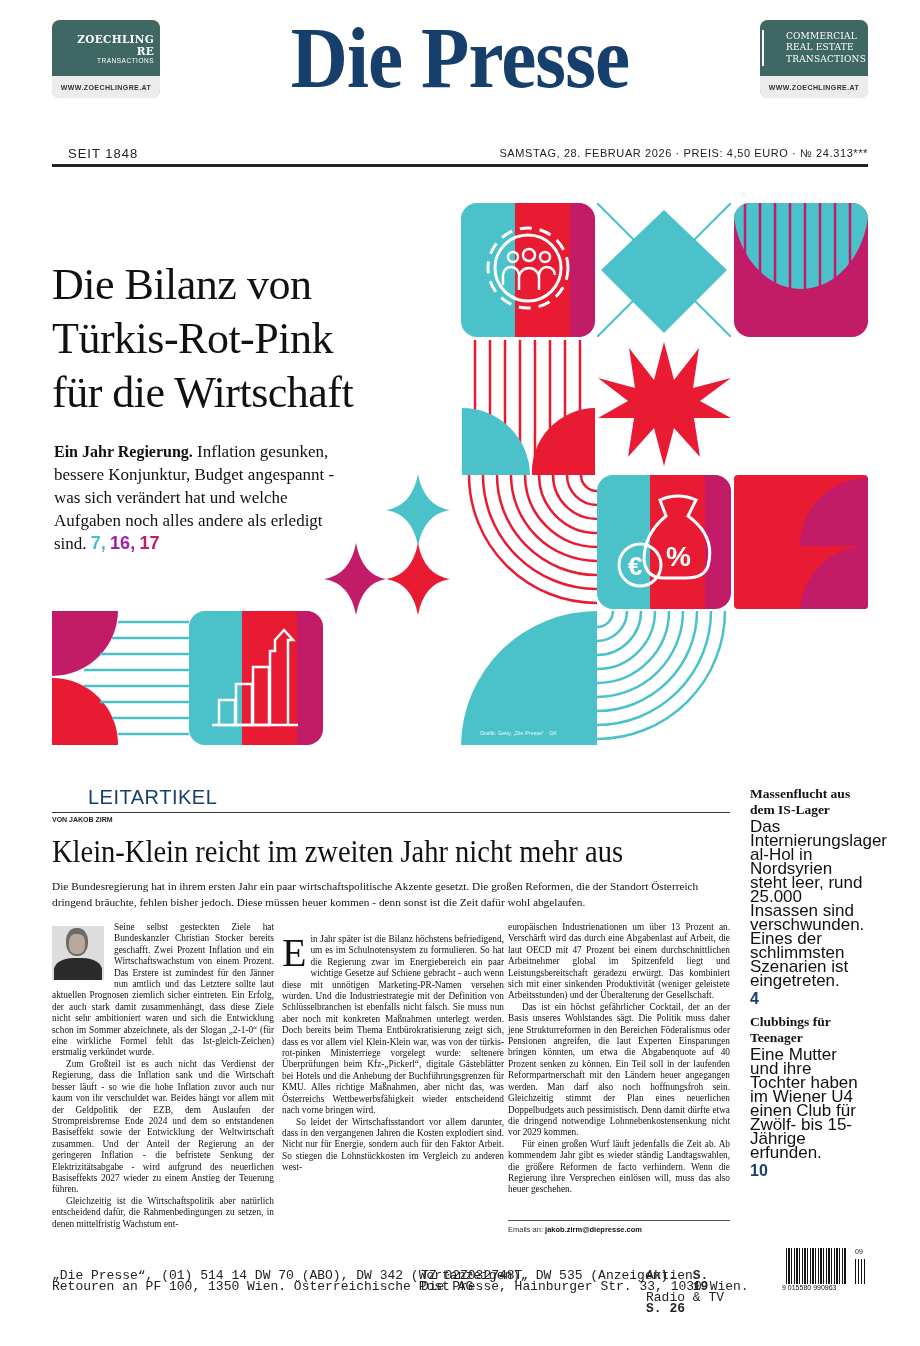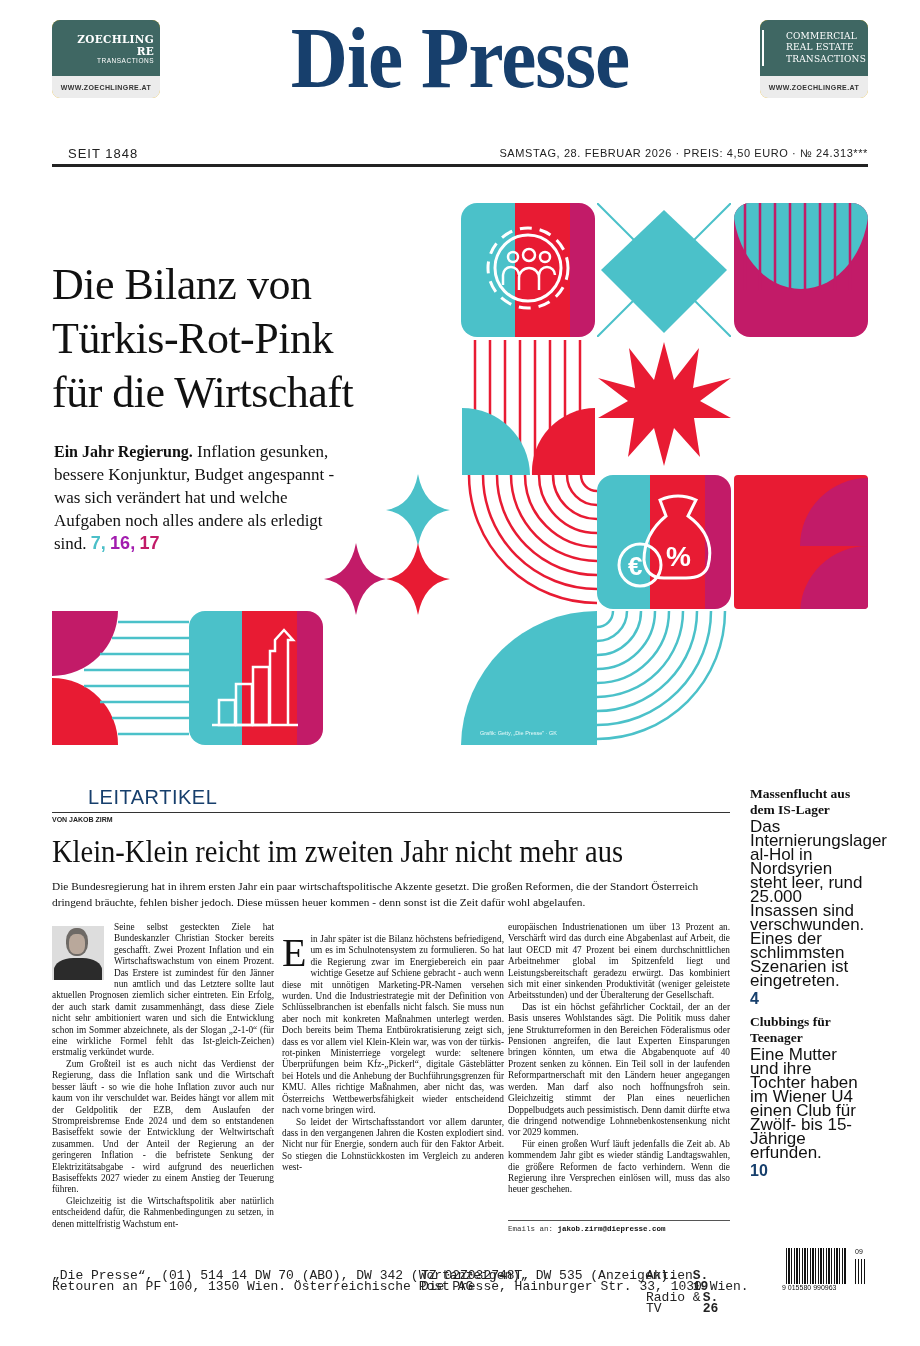--- a/index.html
+++ b/index.html
@@ -41,21 +41,21 @@
   .col p.noind { text-indent:0; }
   .col1 { left:52px; width:222px; }
   .col2 { left:282px; width:222px; }
   .col3 { left:508px; width:222px; }
   .portrait { float:left; width:52px; height:58px; margin:0 10px 2px 0; background:linear-gradient(#fff 0 4px, #ddd 4px); position:relative; overflow:hidden; }
   .portrait .head { position:absolute; left:14px; top:6px; width:22px; height:28px; border-radius:45%; background:#6e6a66; }
   .portrait .face { position:absolute; left:17px; top:12px; width:16px; height:20px; border-radius:40%; background:#b9a89b; }
   .portrait .body { position:absolute; left:2px; top:36px; width:48px; height:30px; border-radius:40% 40% 0 0; background:#2b2b2b; }
   .dropcap { float:left; font-size:40px; line-height:34px; margin:2px 4px 0 0; font-family:"Liberation Serif", serif; }
   .email-rule { position:absolute; left:508px; top:1220px; width:222px; height:1px; background:#555; }
-  .email { position:absolute; left:508px; top:1225px; font-family:Liberation Mono, monospace; font-size:7.5px; color:#333; }
+  .email { position:absolute; left:508px; top:1225px; font-family:Liberation Sans, sans-serif; font-size:7.5px; color:#333; }
   .email b { color:#111; }
 
   
   .rail { position:absolute; left:750px; top:786px; width:118px; }
   .rail .h { font-family:"Liberation Serif", serif; font-weight:bold; font-size:13.5px; line-height:16px; color:#111; }
   .rail .b { font-family:"Liberation Sans", sans-serif; font-size:17px; line-height:14px; color:#111; margin-top:2px; }
   .rail .p { font-family:"Liberation Sans", sans-serif; font-weight:bold; font-size:16px; color:#173f6c; margin:2px 0 6px; }
 
   
   .foot { position:absolute; top:1270px; font-family:Liberation Mono, monospace; font-size:13px; line-height:11px; color:#222; }
@@ -314,21 +314,21 @@
 </div>
 <div class="foot" style="left:421px;">
   <div>TZ 02Z032748T,</div>
   <div>Die Presse, Hainburger Str. 33, 1030 Wien.</div>
 </div>
 <div class="foot" style="left:646px;width:85px;">
   <div style="display:flex;justify-content:space-between;">
     <span>Aktien</span>
       <b>S. 19</b>
   </div>
-  <div style="display:flex;justify-content:space-between;">
+  <div style="display:flex;justify-content:space-between;flex-direction:column;">
     <span>Radio &amp; TV</span>
       <b>S. 26</b>
   </div>
 </div>
 <div class="barcode"></div>
 <div class="barcode2"></div>
 <div class="bc-num">9 015580 990963</div>
 <div class="bc-add">09</div>
 
 </body></html>

